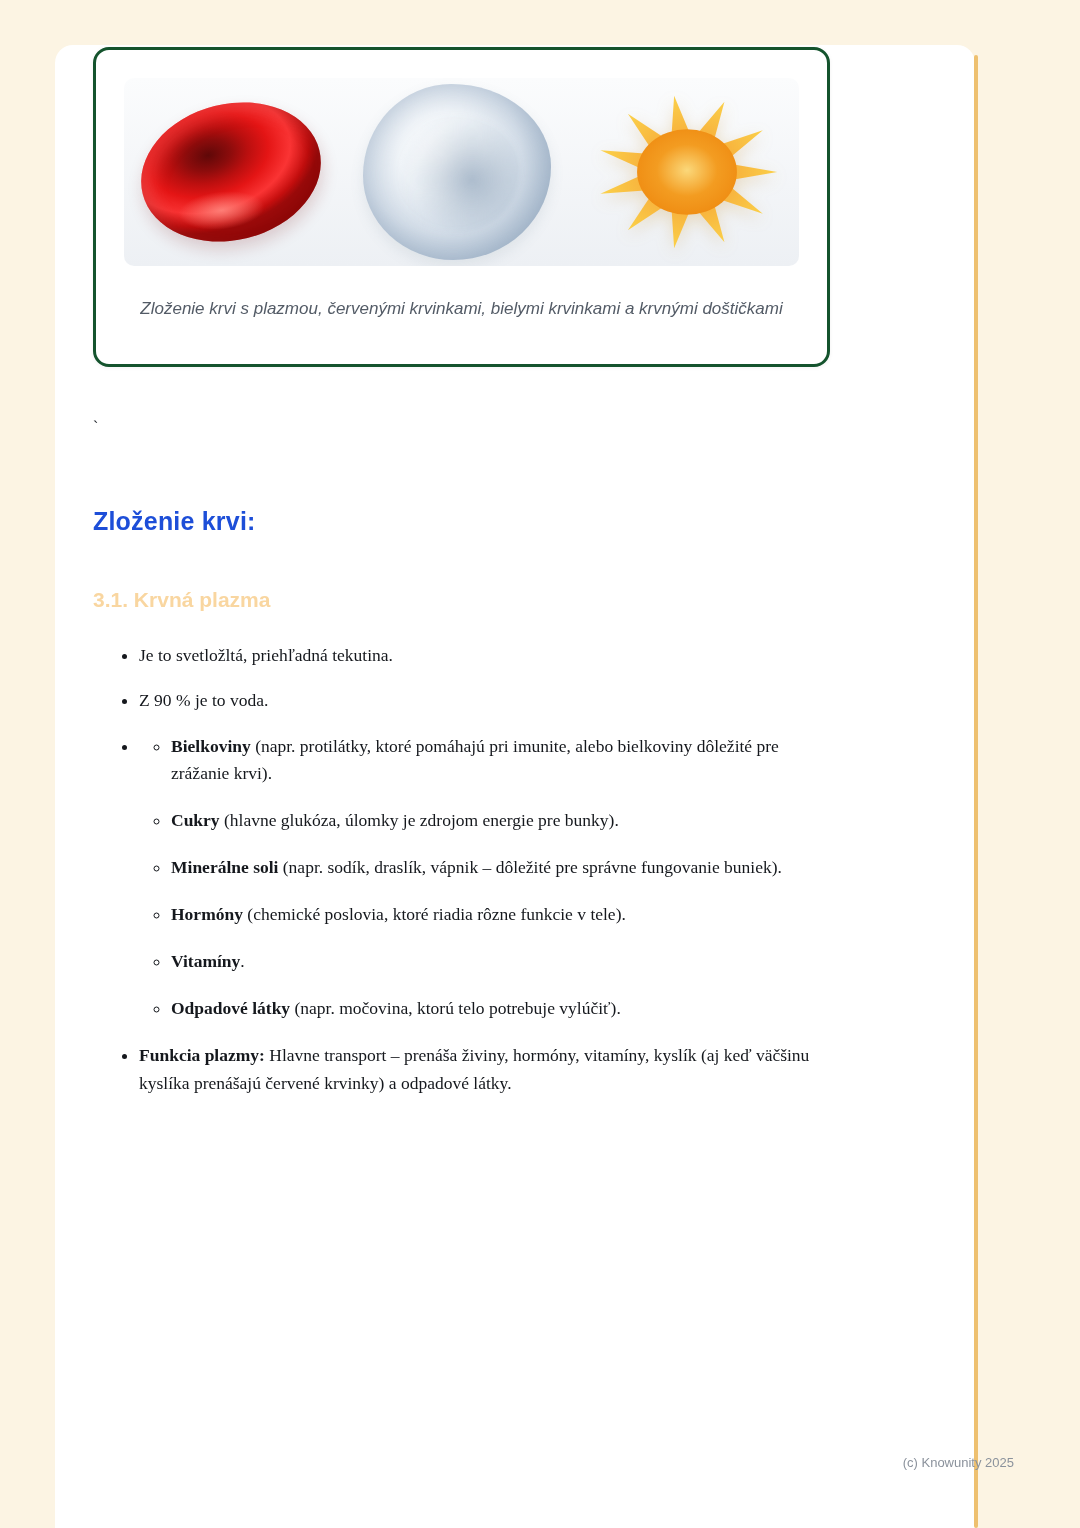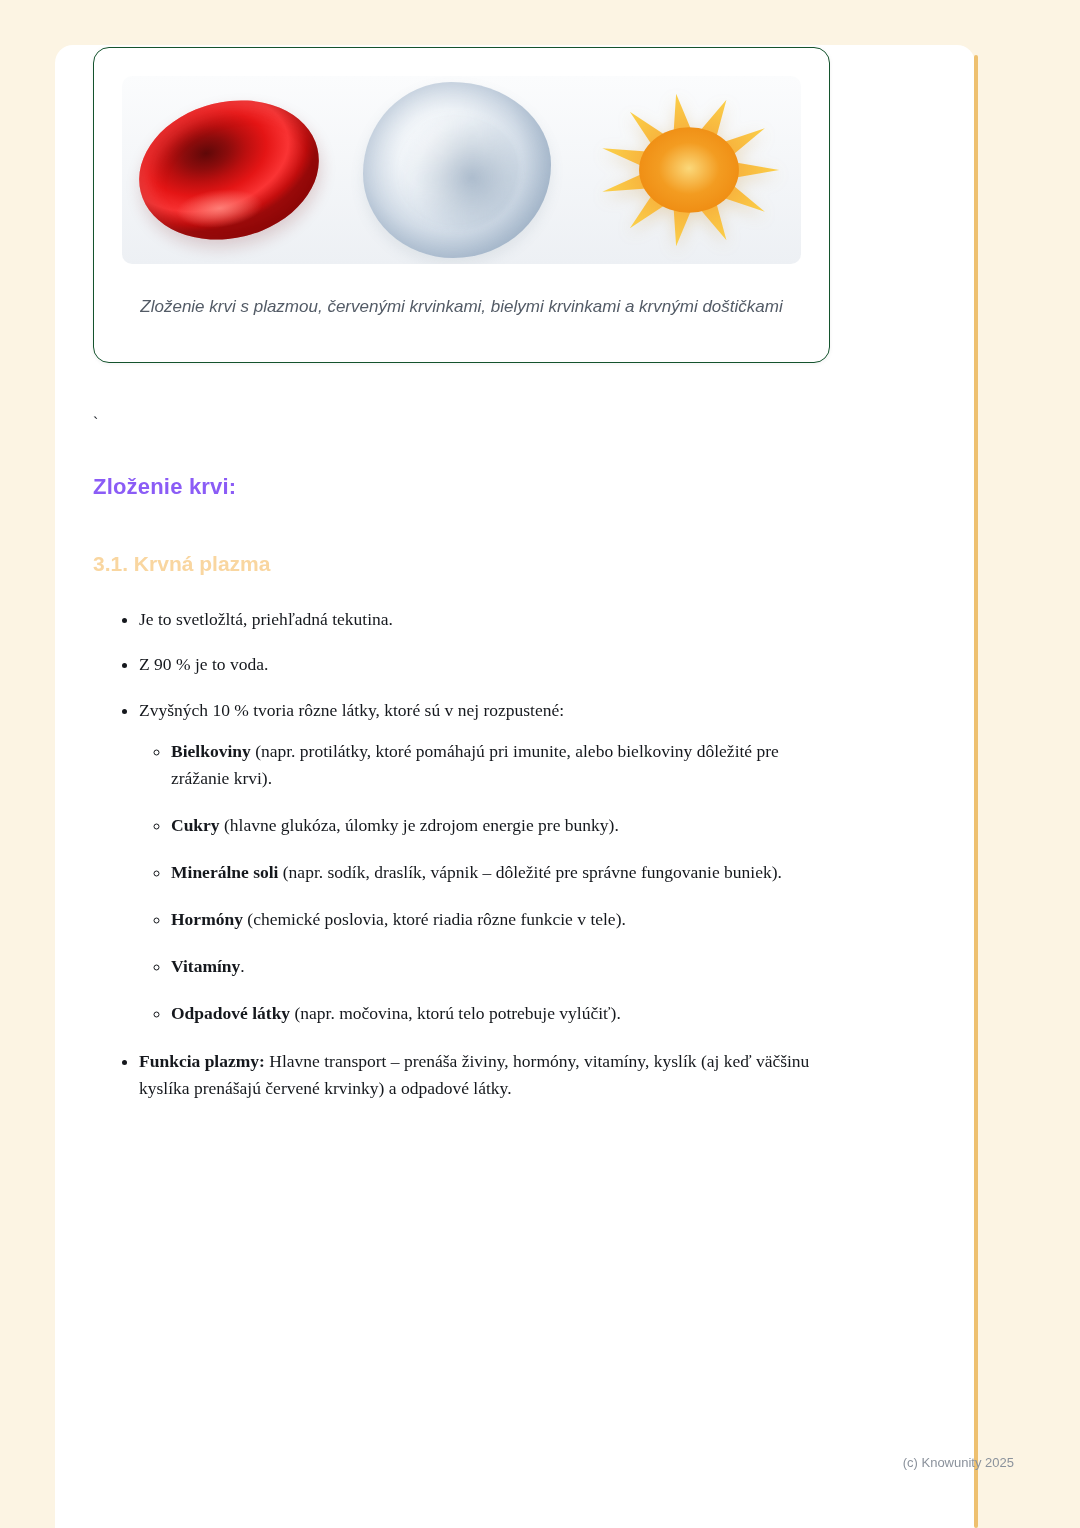--- a/index.html
+++ b/index.html
@@ -15,21 +15,21 @@
     position:absolute; left:55px; top:45px; width:920px; bottom:0;
     background:#ffffff; border-radius:18px 18px 0 0;
     padding:2px 145px 40px 38px;
   }
   .divider {
     position:absolute; left:974px; top:55px; bottom:0; width:4px;
     background:#eec06f; border-radius:3px;
   }
   
   .figure-card {
-    background:#ffffff; border:1px solid #14532d; border-radius:16px;
+    background:#ffffff; border:3px solid #14532d; border-radius:16px;
     box-shadow:0 1px 4px rgba(20,30,40,.06);
     padding:28px 28px 42px;
   }
   .image-panel {
     height:188px; border-radius:10px;
     background:linear-gradient(180deg,#fbfcfd 0%,#edf0f4 100%);
     display:flex; align-items:center; justify-content:space-between;
     padding:0 16px; overflow:hidden;
   }
   .rbc {
@@ -65,22 +65,22 @@
       rgba(190,205,220,.15) 60%, transparent 78%);
   }
   .platelet { flex:none; filter:drop-shadow(0 5px 8px rgba(200,140,30,.25)); }
   .caption {
     margin:30px auto 0; max-width:680px; text-align:center;
     font-style:italic; color:#535b66; font-size:17px; line-height:1.55;
   }
   
   .stray { margin-top:52px; font-size:16px; color:#2a2e35; height:24px; }
   .h-main {
-    margin-top:35px; font-size:22px; font-weight:700;
-    color:#8b5cf6; letter-spacing:.2px;
+    margin-top:64px; font-size:25px; font-weight:700;
+    color:#1d4ed8; letter-spacing:.2px;
   }
   .h-sub { margin-top:52px; font-size:21px; font-weight:700; color:#f9d6a0; }
   .para { margin-top:28px; font-size:17.5px; line-height:1.5; }
   ol.numbered { margin-top:30px; padding-left:46px; font-size:17.5px; }
   ol.numbered > li { margin-bottom:18px; line-height:1.5; }
   ul.main-bullets { margin-top:30px; padding-left:46px; font-size:17.5px; list-style:disc;font-family:Liberation Serif, serif; }
   ul.main-bullets > li { margin-bottom:18px; line-height:1.55; }
   ul.sub-bullets { list-style:circle; padding-left:32px; margin-top:14px; }
   ul.sub-bullets > li { margin-bottom:20px; line-height:1.55; }
   strong { font-weight:700; }
@@ -128,21 +128,20 @@
     <h3 class="h-sub">3.1. Krvná plazma</h3>
 
     <ul class="main-bullets">
       <li>
         <span>Je to svetložltá, priehľadná tekutina.</span>
       </li>
       <li>
         <span>Z 90 % je to voda.</span>
       </li>
       <li>
-        <span>Zvyšných 10 % tvoria rôzne látky, ktoré sú v nej rozpustené:</span>
         <ul class="sub-bullets">
           <li>
             <strong>Bielkoviny</strong><span> (napr. protilátky, ktoré pomáhajú pri imunite, alebo bielkoviny dôležité pre zrážanie krvi).</span>
           </li>
           <li>
             <strong>Cukry</strong><span> (hlavne glukóza, úlomky je zdrojom energie pre bunky).</span>
           </li>
           <li>
             <strong>Minerálne soli</strong><span> (napr. sodík, draslík, vápnik – dôležité pre správne fungovanie buniek).</span>
           </li>

